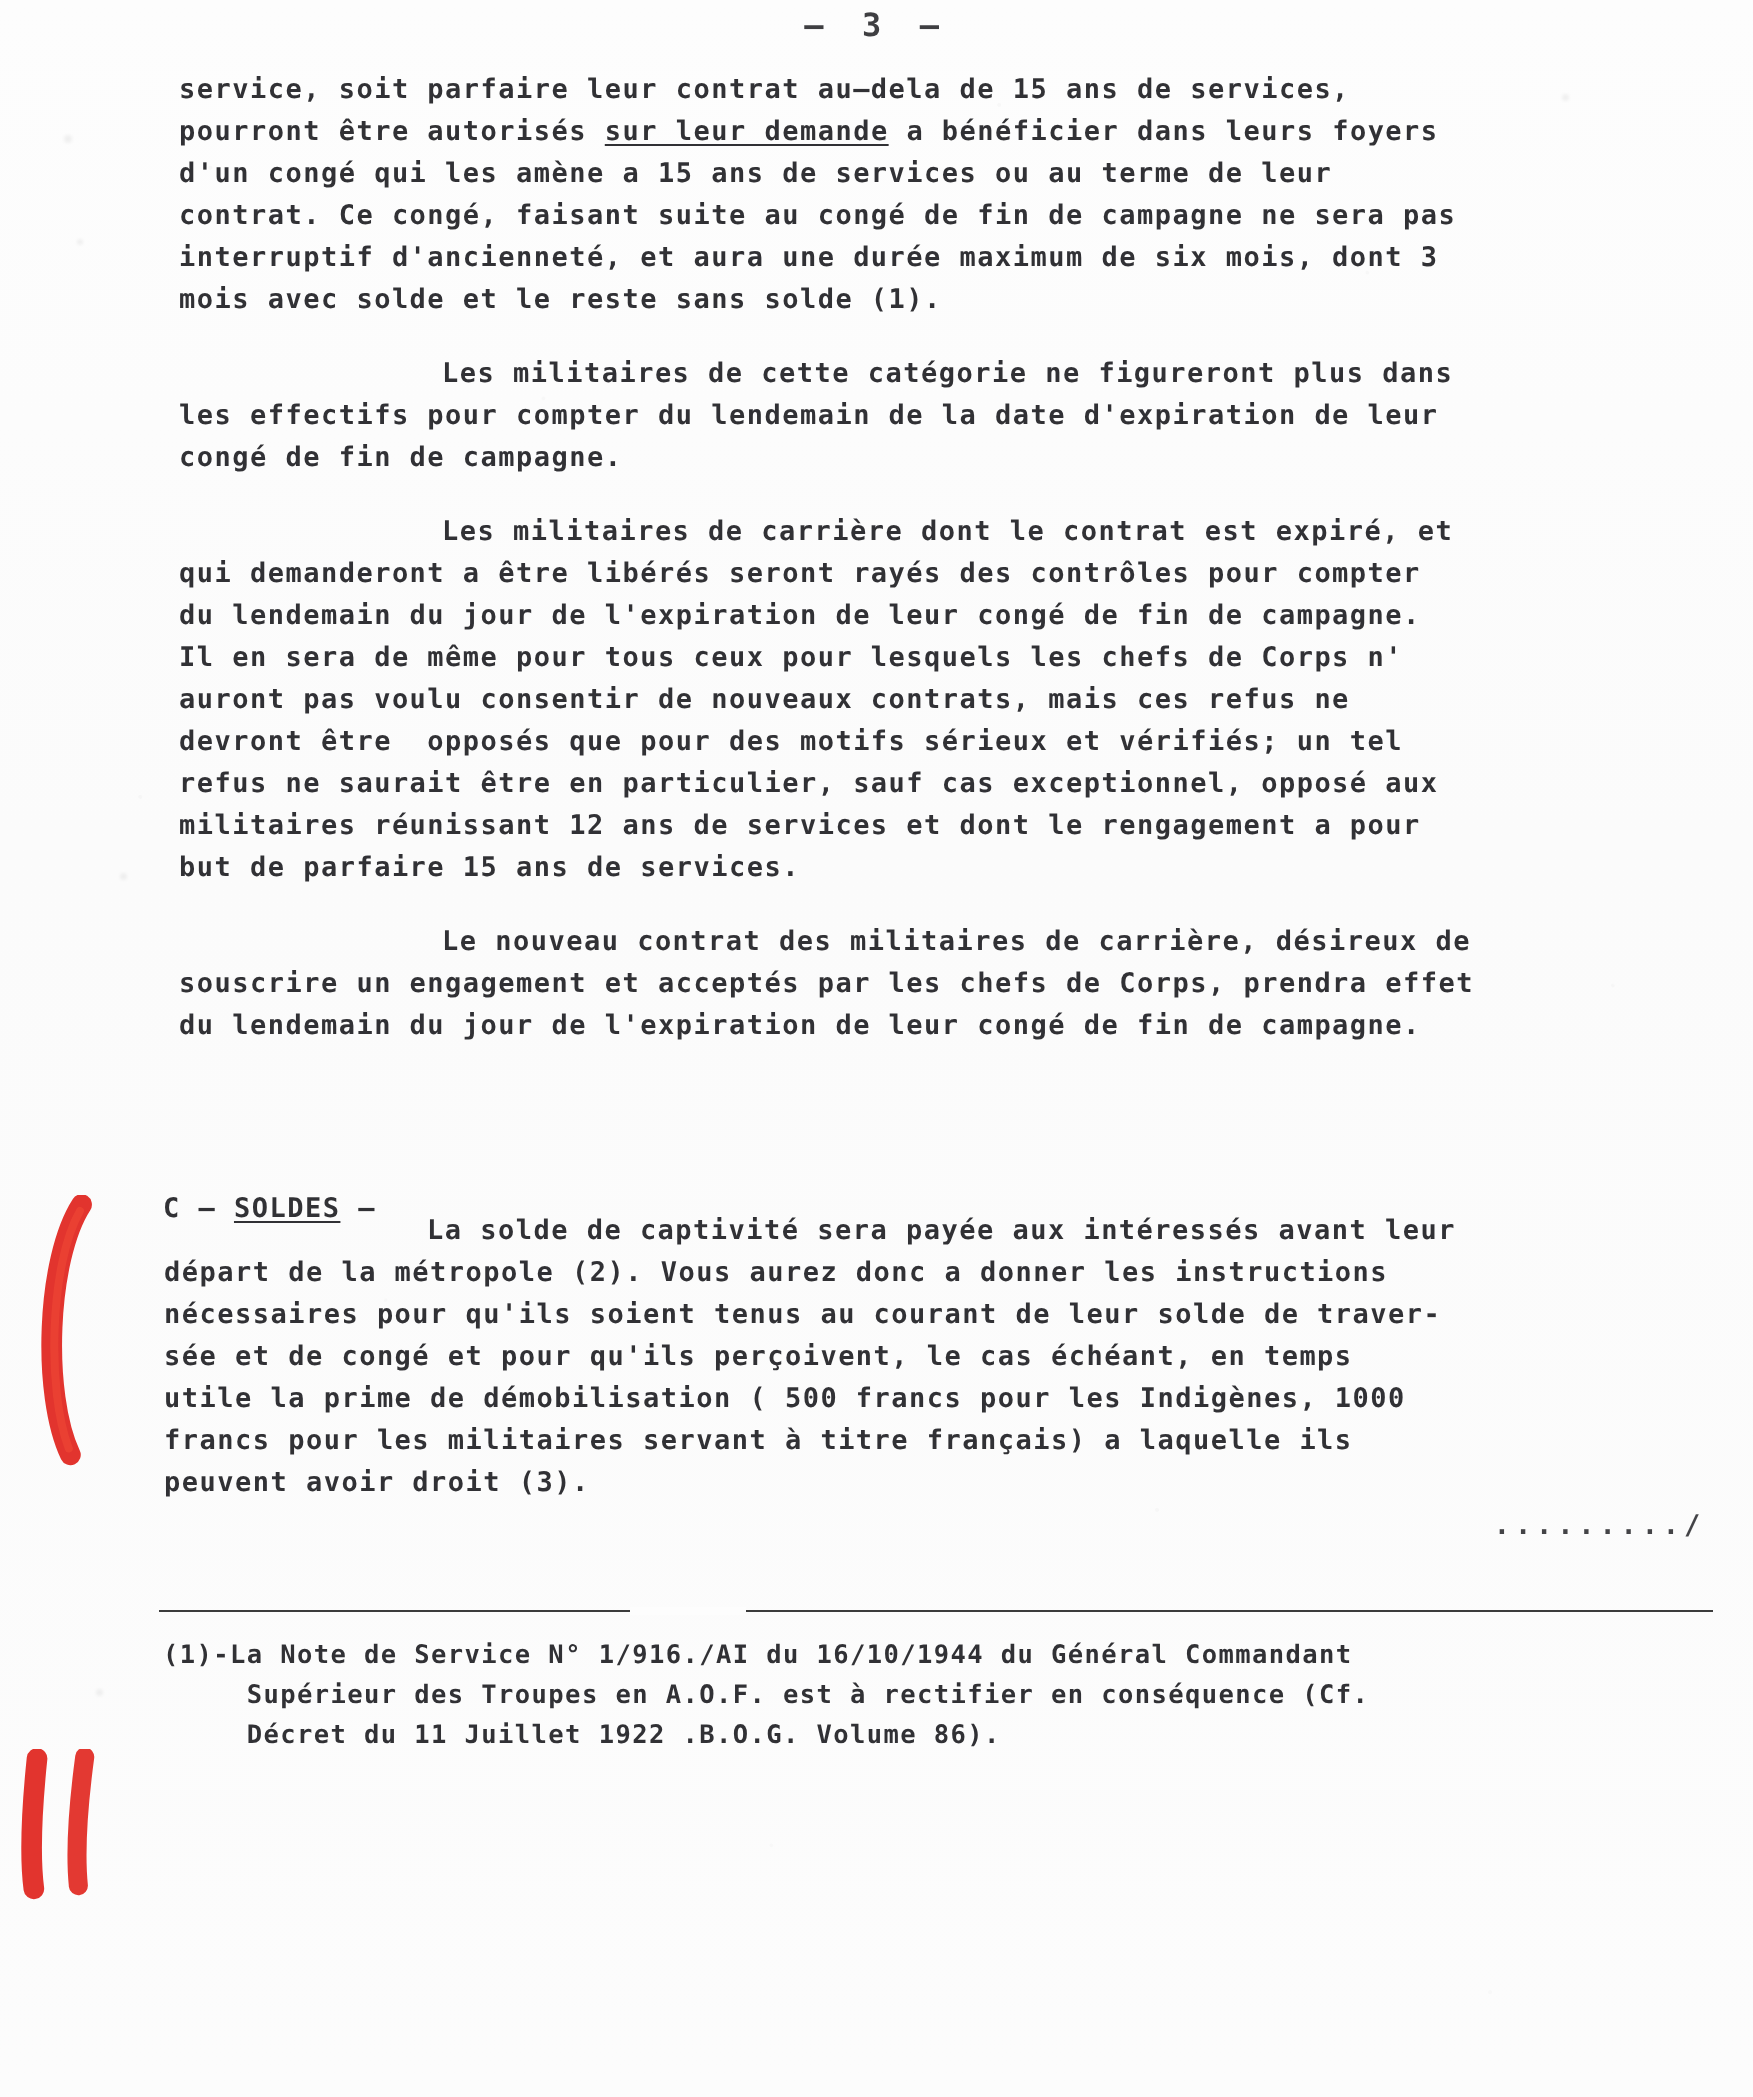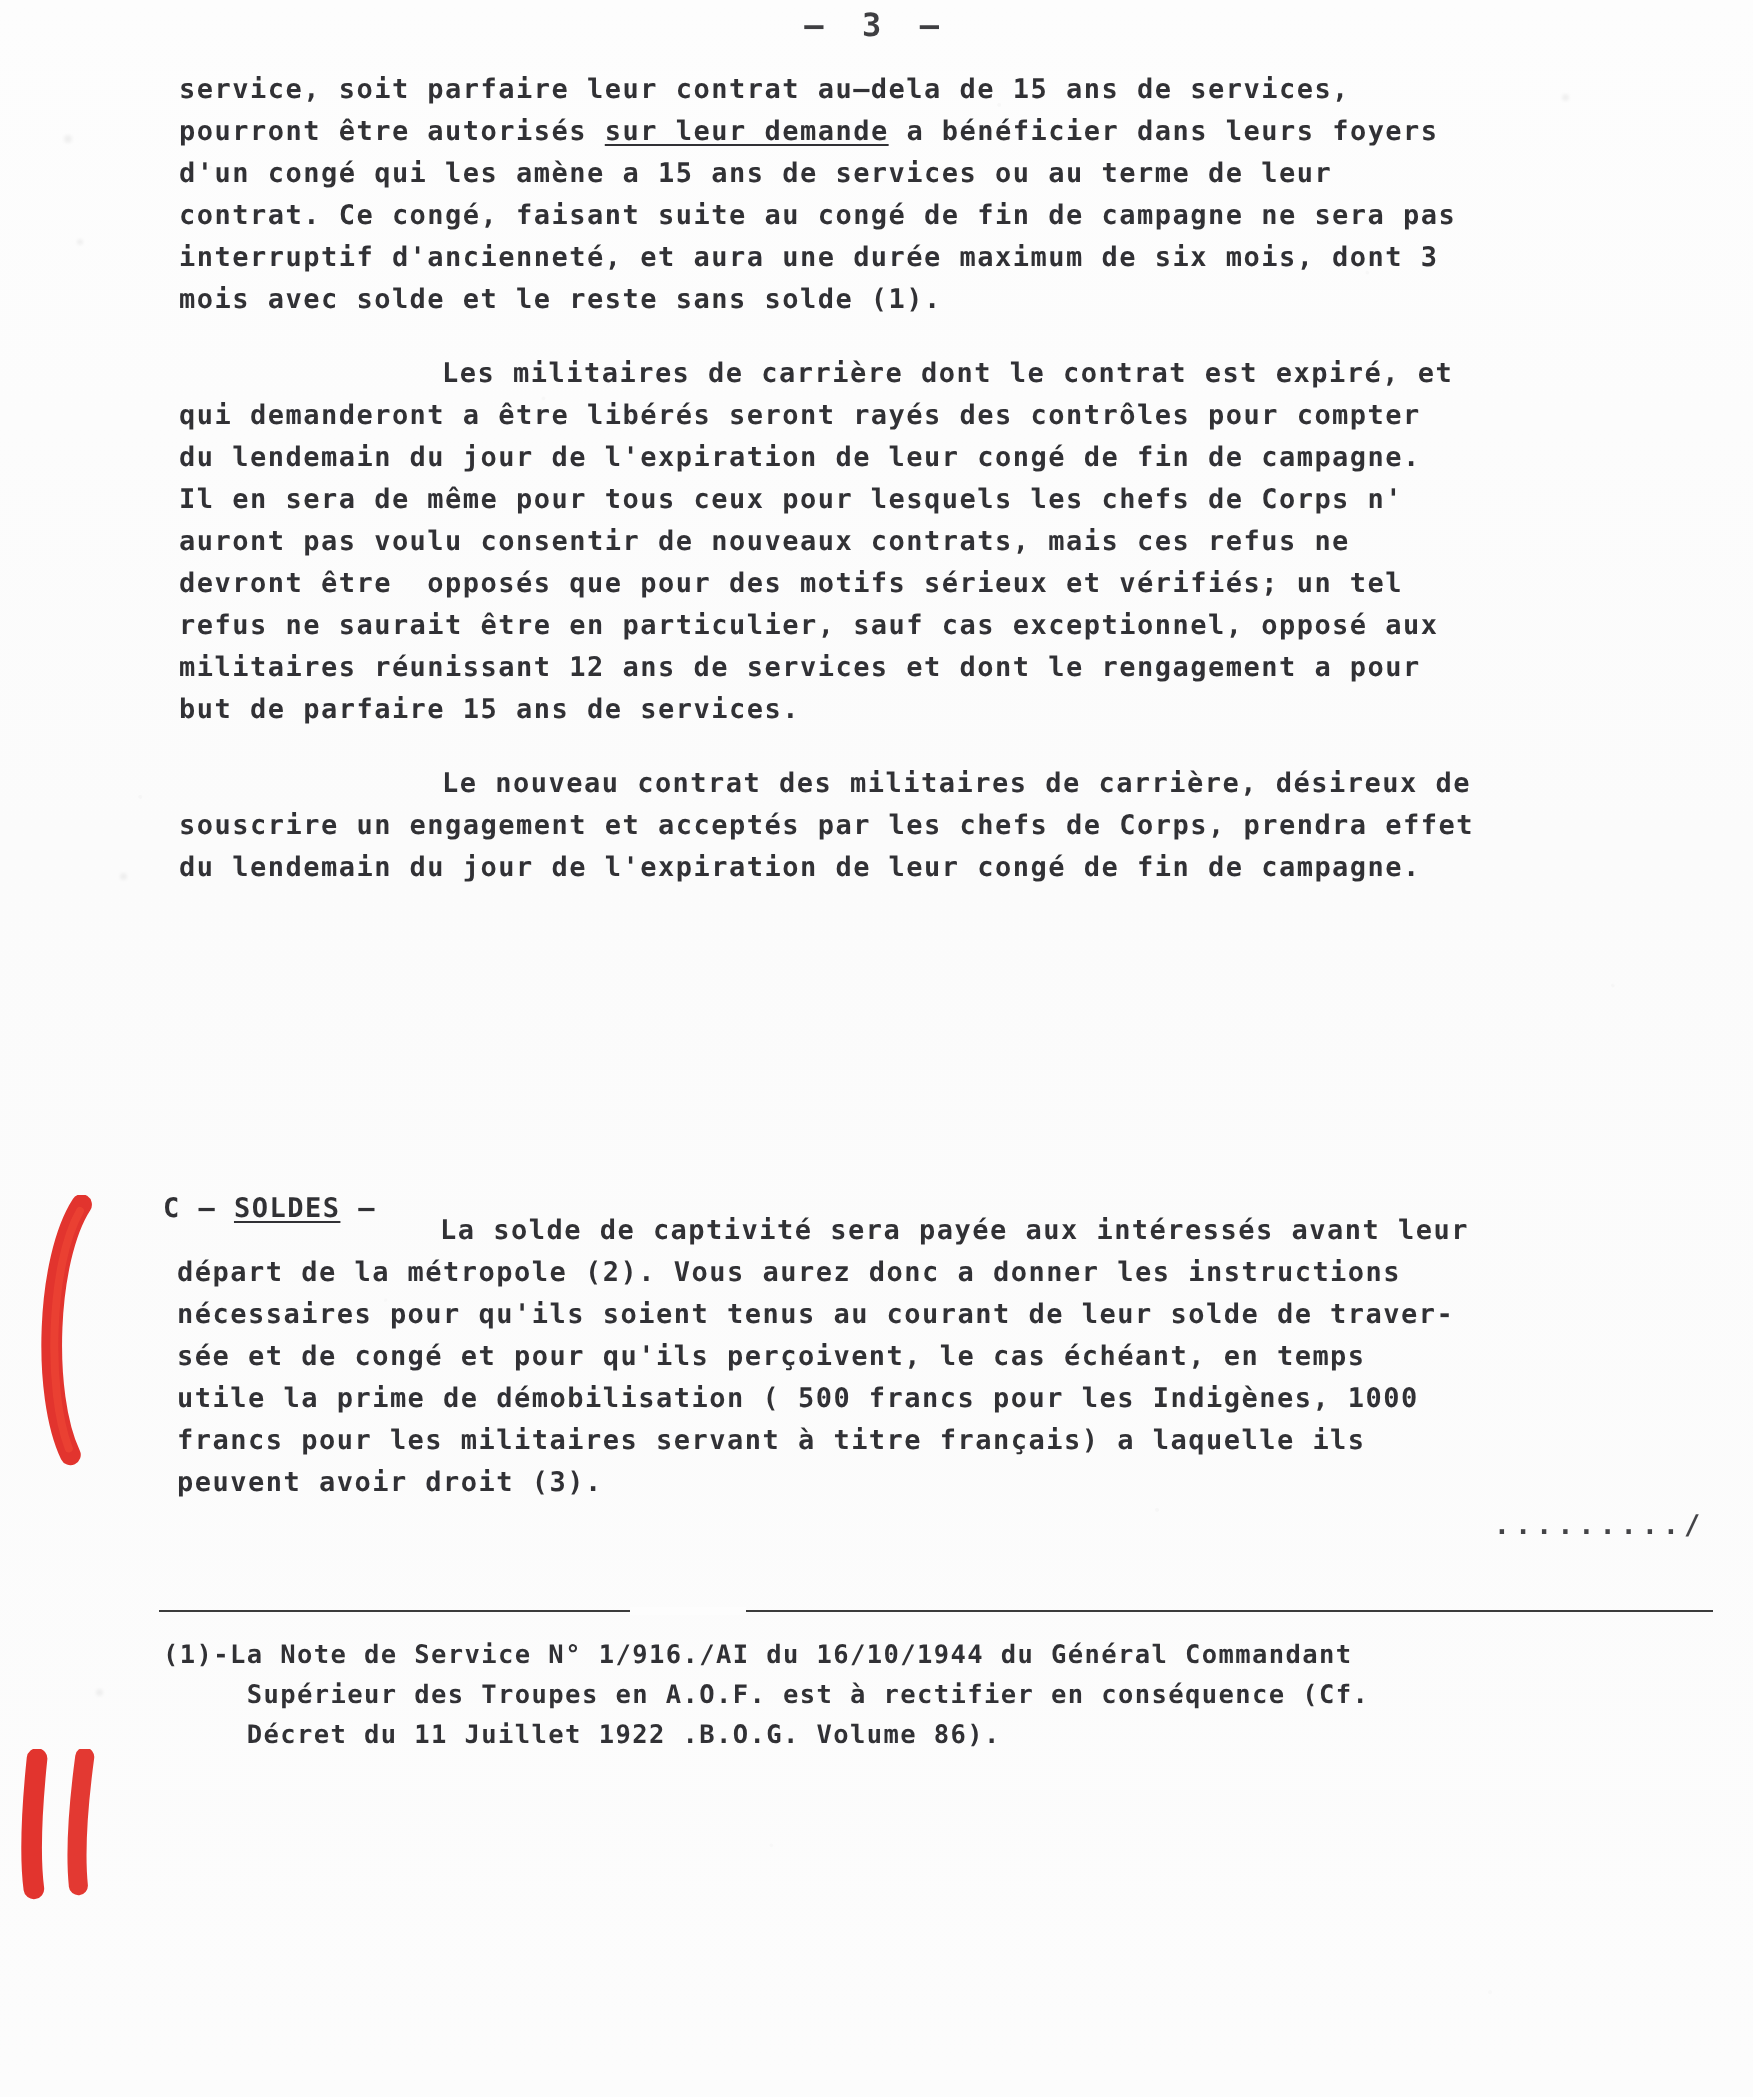--- a/index.html
+++ b/index.html
@@ -76,21 +76,21 @@
     position: absolute;
     left: 163px;
     top: 1193px;
     font-size: 27px;
     letter-spacing: 0.055em;
     opacity: 0.88;
   }
 
   #solde-block {
     position: absolute;
-    left: 161px;
+    left: 148px;
     top: 1210px;
     width: 1554px;
   }
 
   #trailing-dots {
     position: absolute;
     right: 48px;
     top: 1510px;
     font-size: 27px;
     letter-spacing: 0.18em;
@@ -160,20 +160,23 @@
 
   <div id="body-block">
 
     <p class="para typed" id="p1">service, soit parfaire leur contrat au—dela de 15 ans de services,
 pourront être autorisés <span class="u">sur leur demande</span> a bénéficier dans leurs foyers
 d'un congé qui les amène a 15 ans de services ou au terme de leur
 contrat. Ce congé, faisant suite au congé de fin de campagne ne sera pas
 interruptif d'ancienneté, et aura une durée maximum de six mois, dont 3
 mois avec solde et le reste sans solde (1).</p>
 
+    <p class="para typed indent">Les militaires de cette catégorie ne figureront plus dans
+les effectifs pour compter du lendemain de la date d'expiration de leur
+congé de fin de campagne.</p>
 
     <p class="para typed indent">Les militaires de carrière dont le contrat est expiré, et
 qui demanderont a être libérés seront rayés des contrôles pour compter
 du lendemain du jour de l'expiration de leur congé de fin de campagne.
 Il en sera de même pour tous ceux pour lesquels les chefs de Corps n'
 auront pas voulu consentir de nouveaux contrats, mais ces refus ne
 devront être  opposés que pour des motifs sérieux et vérifiés; un tel
 refus ne saurait être en particulier, sauf cas exceptionnel, opposé aux
 militaires réunissant 12 ans de services et dont le rengagement a pour
 but de parfaire 15 ans de services.</p>

